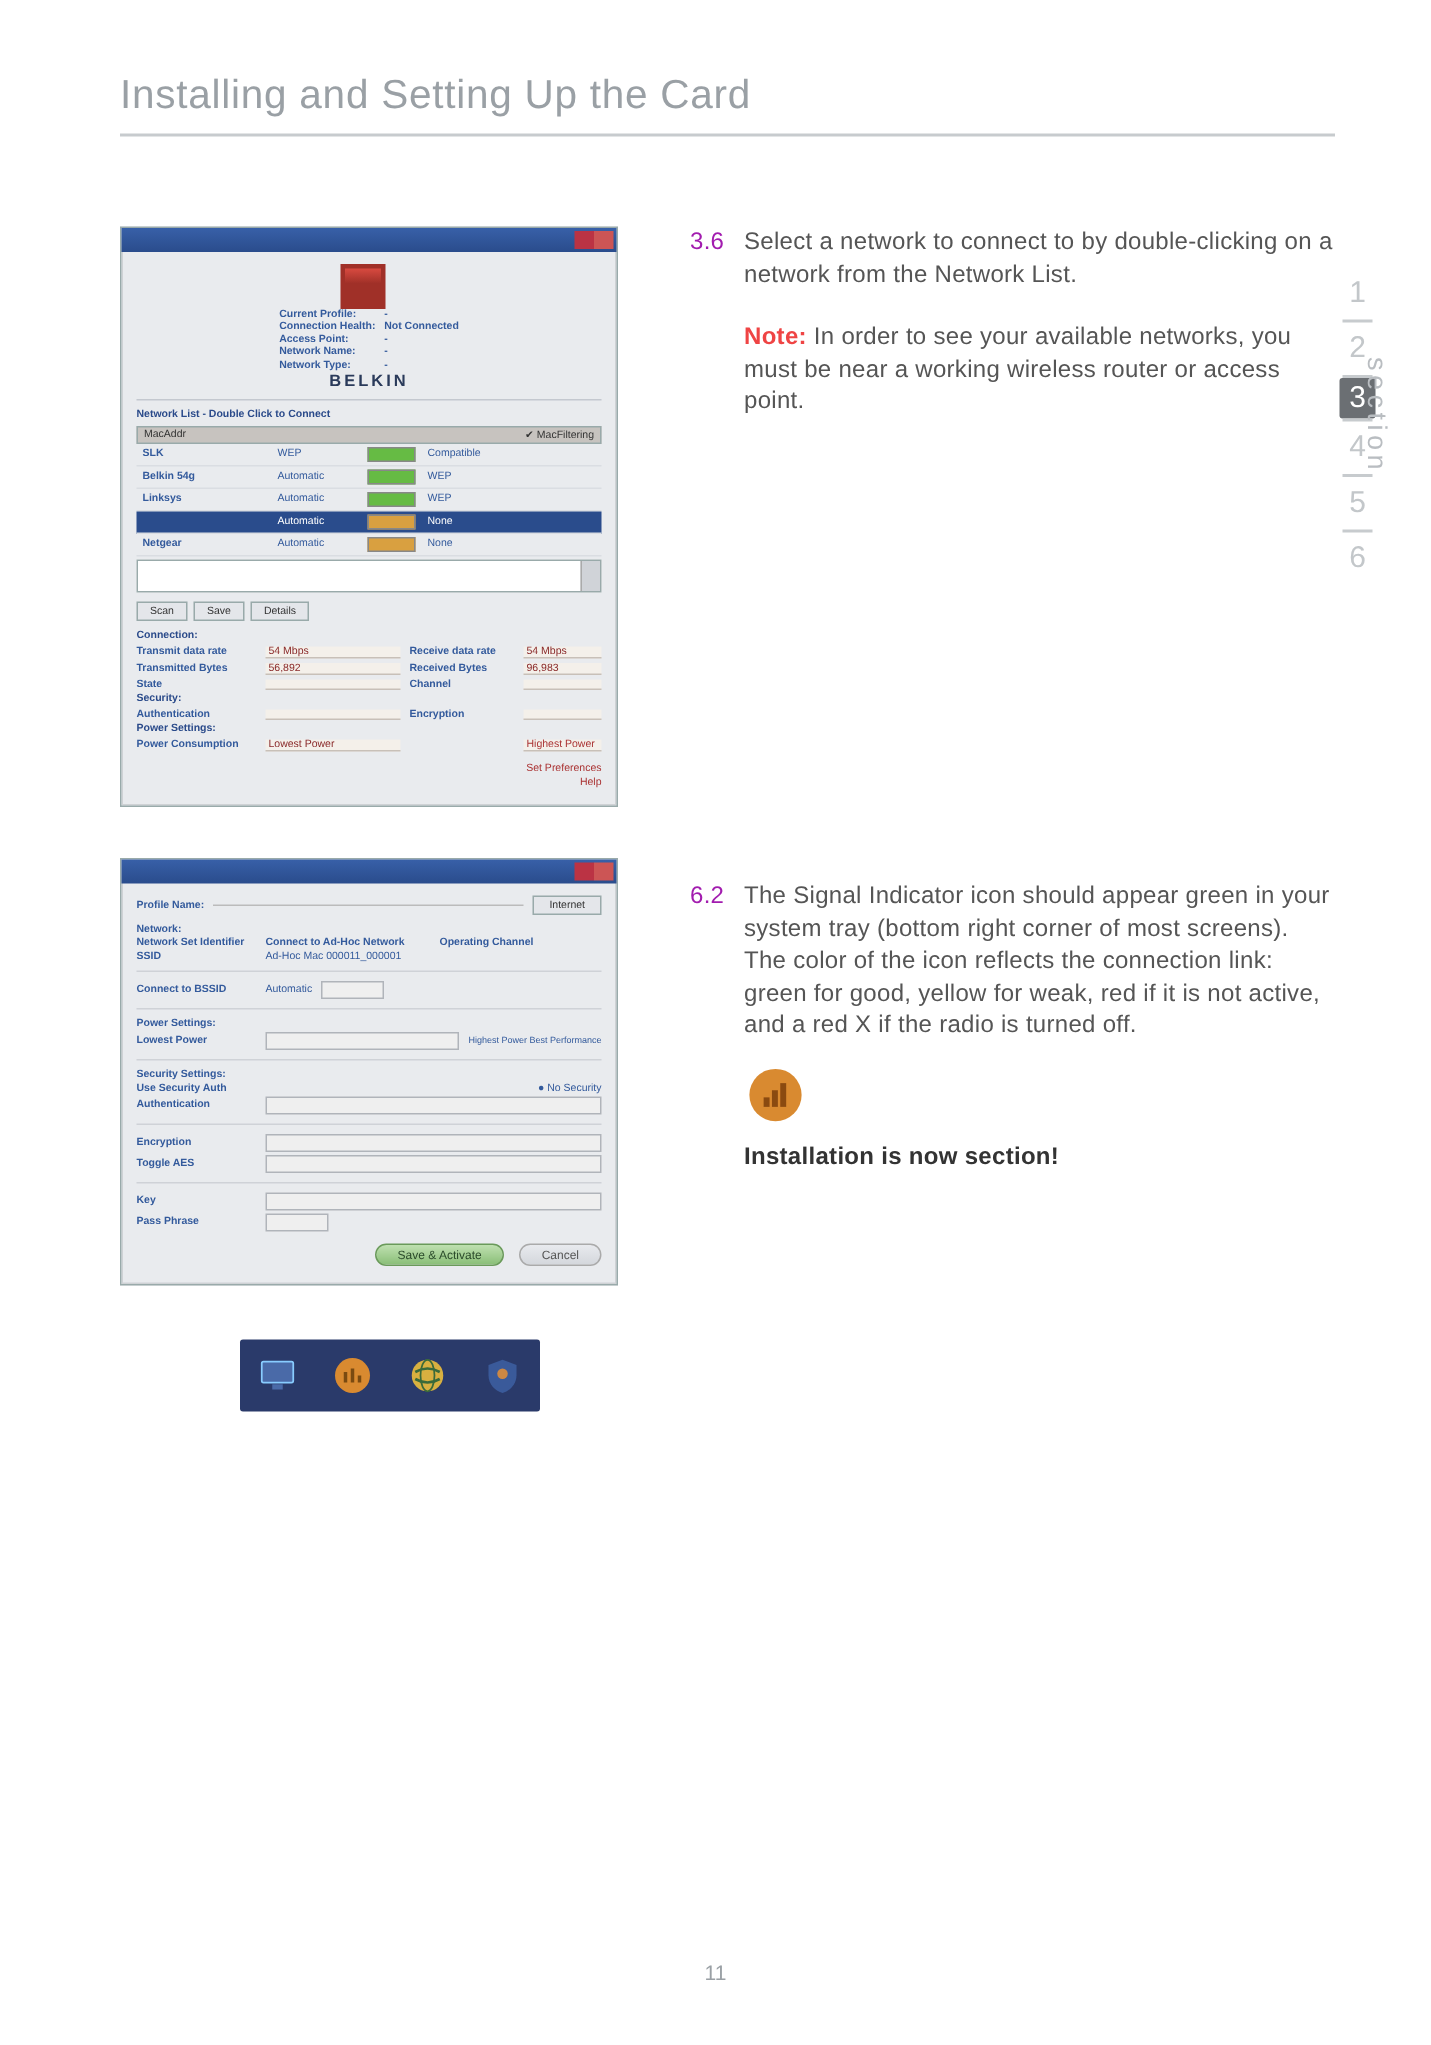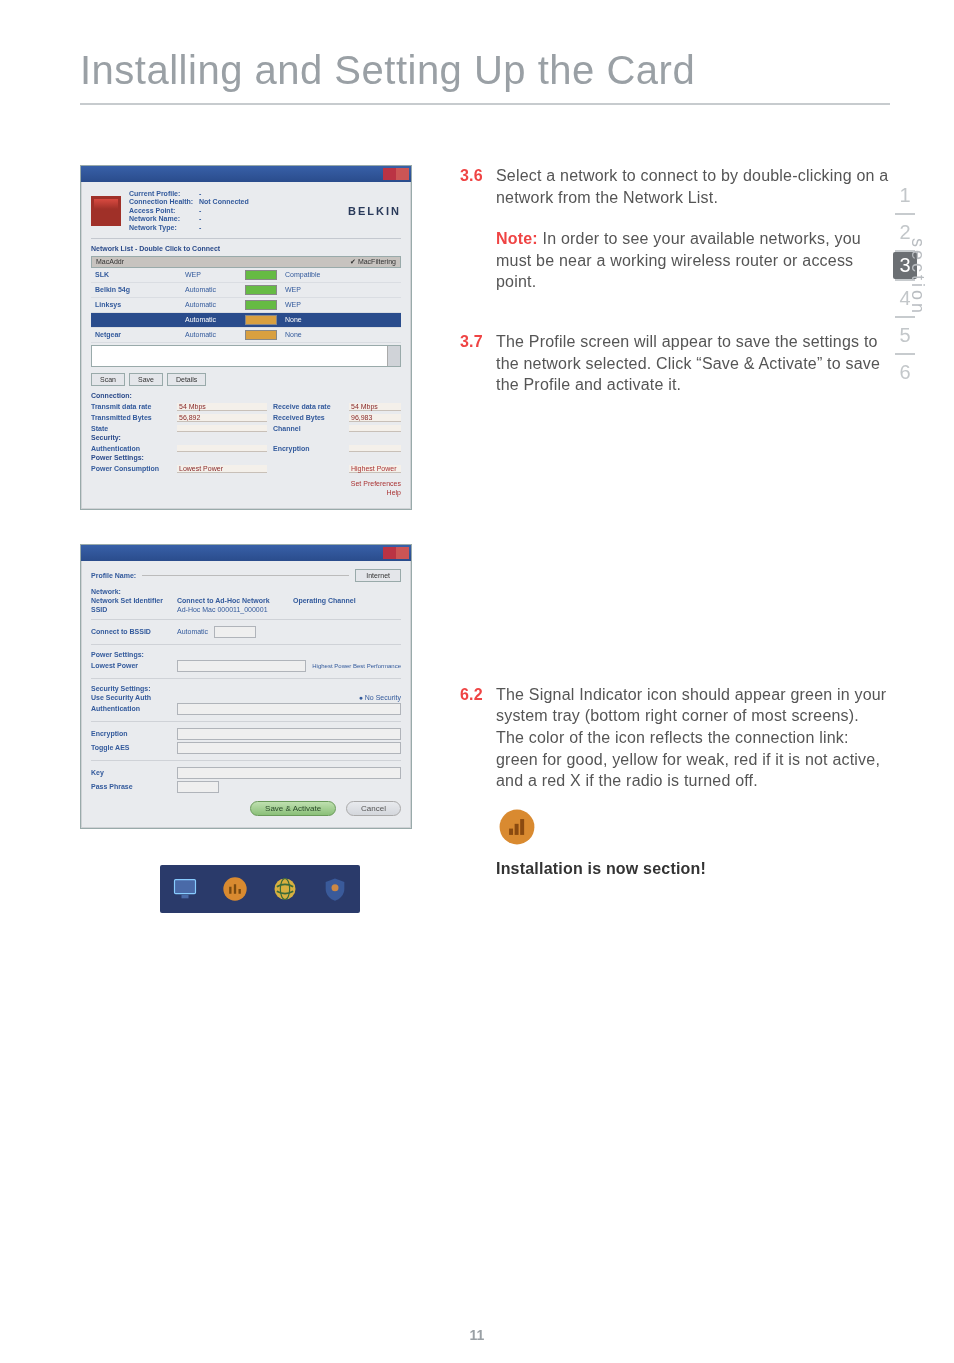--- a/index.html
+++ b/index.html
@@ -11,21 +11,21 @@
     width: 954px;
   }
   .page {
     width: 954px;
     height: 1363px;
     position: relative;
     box-sizing: border-box;
     padding: 48px 64px 40px 80px;
   }
   .title {
-    font-size: 40px;
+    font-size: 27px;
     font-weight: 300;
     color: #9aa0a5;
     letter-spacing: 0.5px;
     margin-bottom: 10px;
   }
   .rule {
     border: 0;
     border-top: 2px solid #c7cbce;
     margin: 10px 0 60px 0;
   }
@@ -46,22 +46,22 @@
     color: #555;
     letter-spacing: 0.2px;
   }
 
   .step {
     display: flex;
     flex-direction: row;
     margin-bottom: 18px;
   }
   .step .num {
-    font-weight: bold;
-    color: #ef4444;
+    font-weight: normal;
+    color: #a21caf;
     width: 36px;
     flex: 0 0 36px;
   }
   .step .body {
     flex: 1;
   }
   .step .body .note-label {
     font-weight: bold;
     color: #ef4444;
   }
@@ -133,20 +133,21 @@
     padding: 8px 10px 12px;
     font-size: 8px;
     color: #3a4a6a;
   }
   .brand-row {
     display: flex;
     align-items: center;
     border-bottom: 1px solid #c4c8cf;
     padding-bottom: 6px;
     margin-bottom: 6px;
+    flex-direction: column;
   }
   .brand-logo {
     width: 30px; height: 30px;
     background: linear-gradient(#a33, #7a2);
     background: #a03028;
     position: relative;
     margin-right: 8px;
   }
   .brand-logo::before {
    content:"";
@@ -225,26 +226,25 @@
   .tic {width:34px; height:34px; border-radius:4px; display:flex; align-items:center; justify-content:center;}
   .tic svg{width:28px; height:28px;}
 
   .single-icon {
     width: 42px; height:42px; margin: 14px 0 10px 0;
     display:flex; align-items:center; justify-content:center;
   }
 
   .pagenum {
     position:absolute;
-    bottom: 20px;
+    bottom: 40px;
     left:0; right:0;
     text-align:center;
     font-size:14px;
     color:#9aa0a5;
-    font-weight:bold;
   }
 </style>
 </head>
 <body>
 <div class="page">
 
   <div class="title">Installing and Setting Up the Card</div>
   <hr class="rule">
 
   <div class="sidenav">
@@ -489,26 +489,20 @@
         <div class="num">3.6</div>
         <div class="body">
           <span>Select a network to connect to by double-clicking on a network from the Network List.</span>
           <div class="gap-small"></div>
           <span class="note-label">Note:</span><span> In order to see your available networks, you must be near a working wireless router or access point.</span>
         </div>
       </div>
 
       <div class="gap-small"></div>
 
-      <div class="step">
-        <div class="num">3.7</div>
-        <div class="body">
-          <span>The Profile screen will appear to save the settings to the network selected. Click “Save &amp; Activate” to save the Profile and activate it.</span>
-        </div>
-      </div>
 
       <div class="gap-mid"></div>
 
       <div class="step">
         <div class="num">6.2</div>
         <div class="body">
           <span>The Signal Indicator icon should appear green in your system tray (bottom right corner of most screens). The color of the icon reflects the connection link: green for good, yellow for weak, red if it is not active, and a red X if the radio is turned off.</span>
 
           <div class="single-icon">
             <svg viewBox="0 0 24 24" width="38" height="38">

